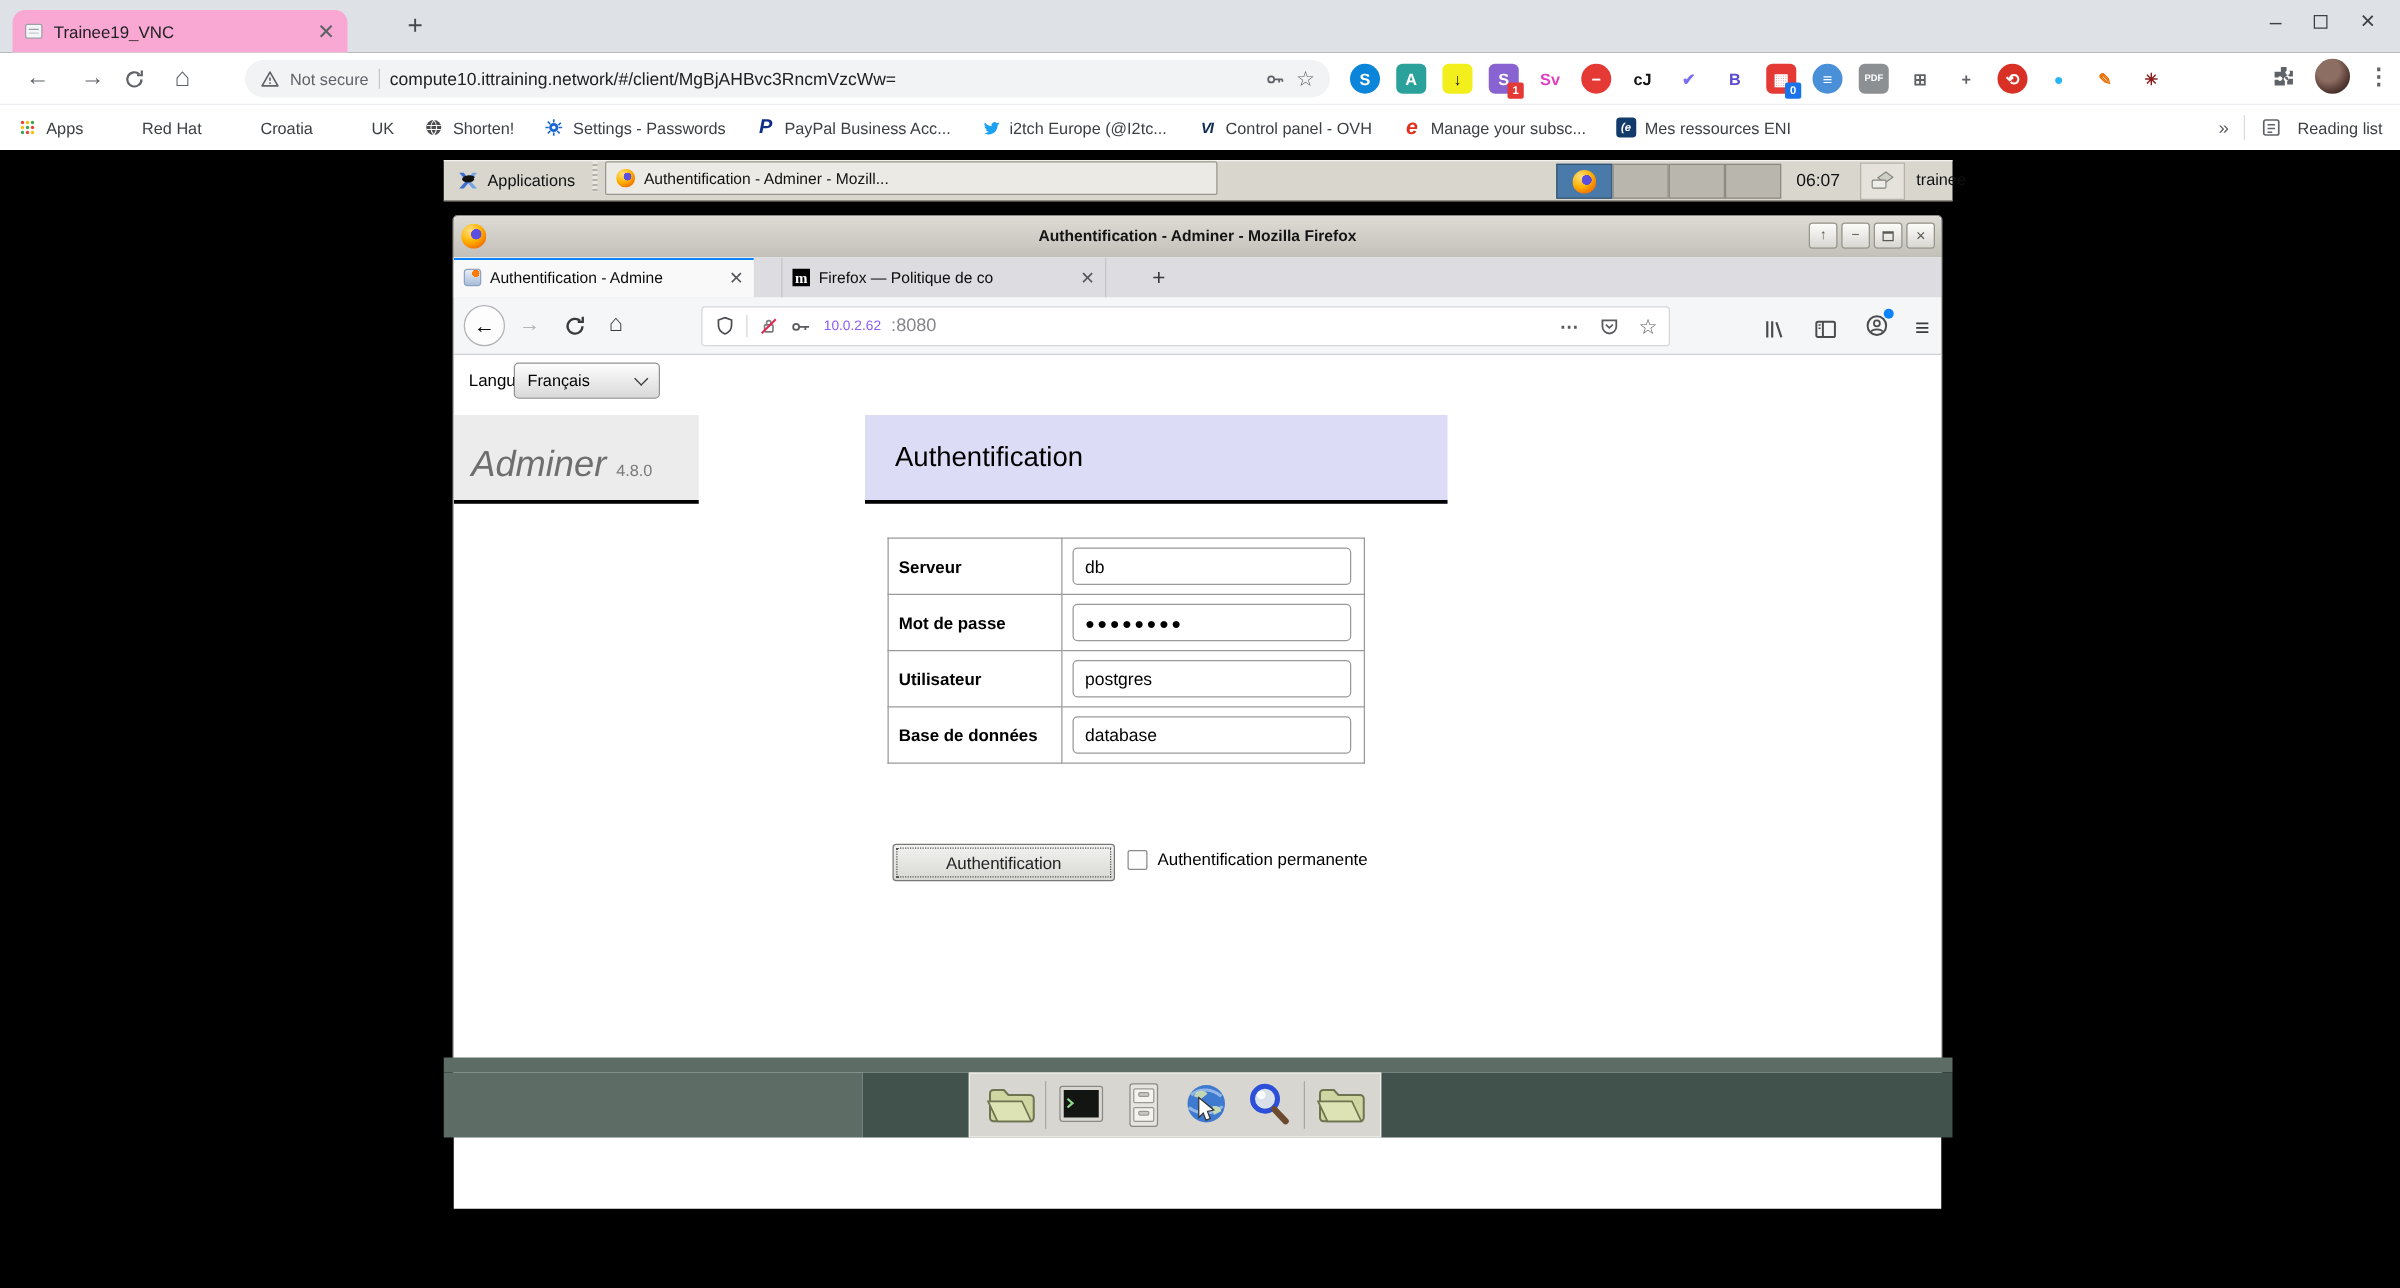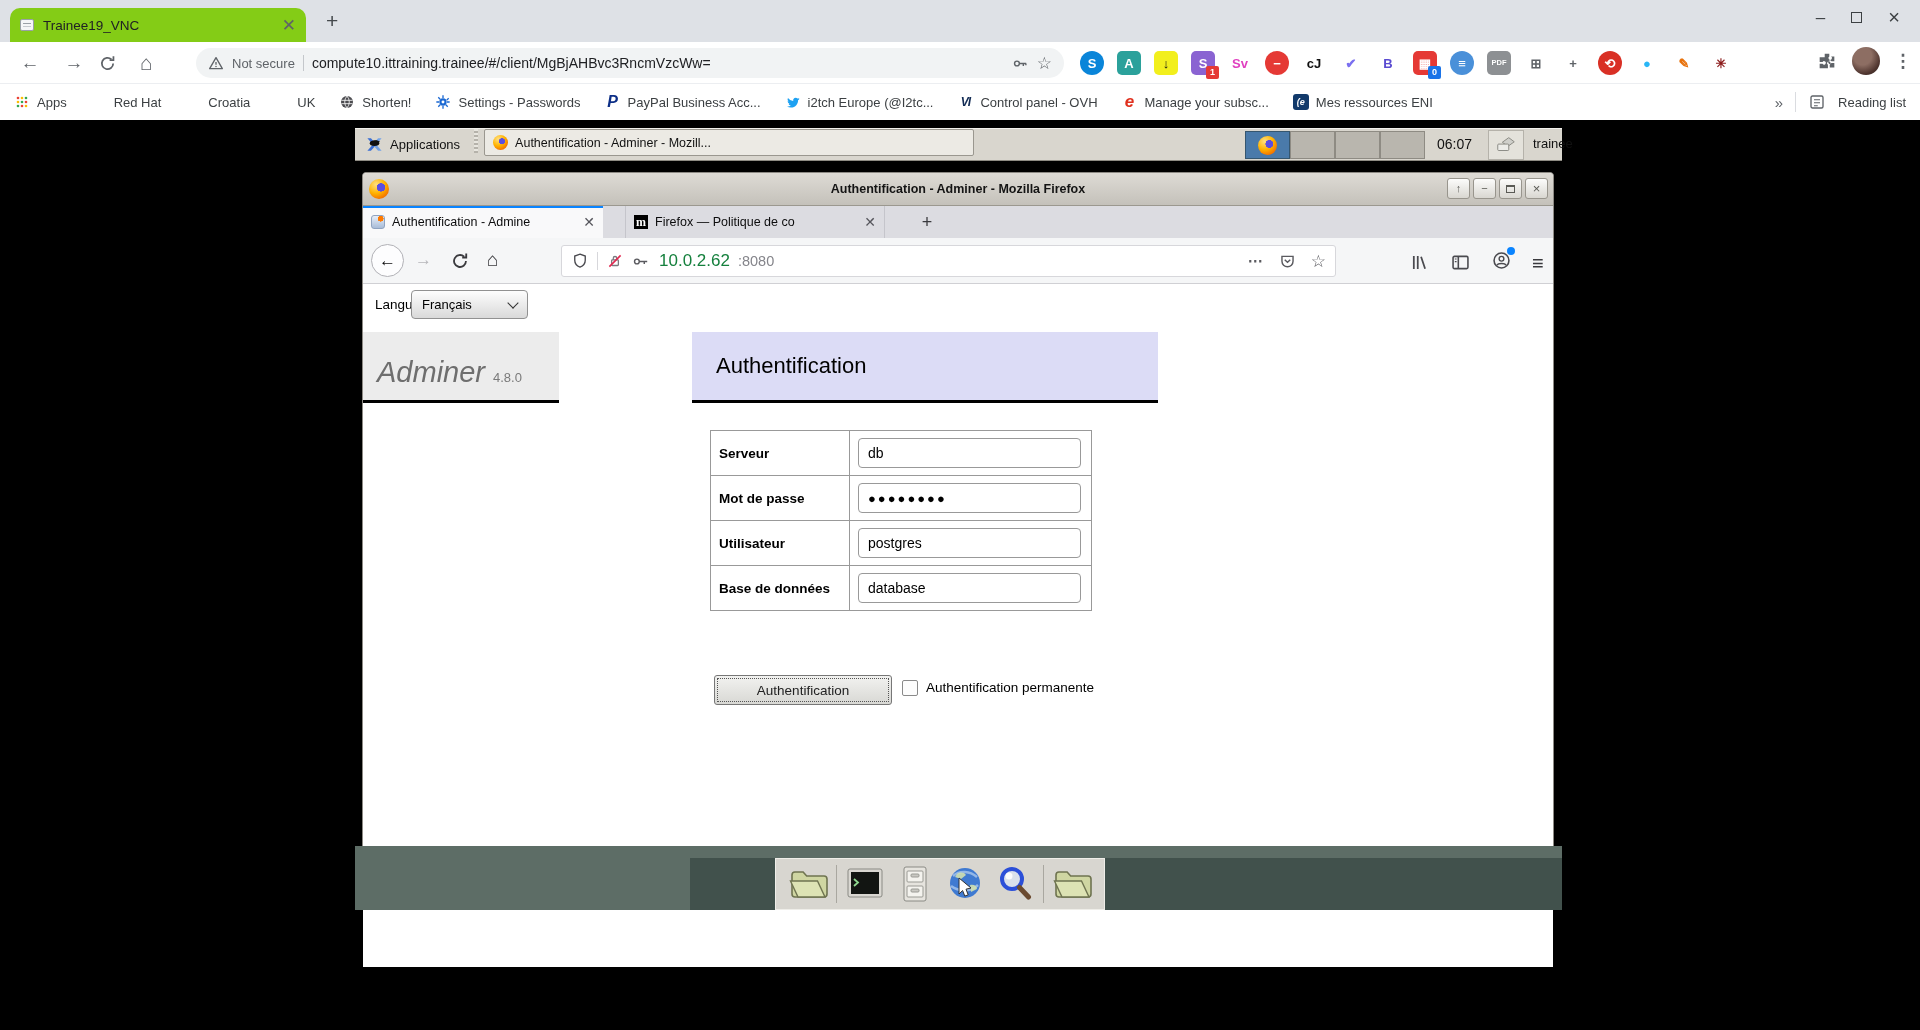--- a/index.html
+++ b/index.html
@@ -2,21 +2,21 @@
 <html><head>
 <meta charset="utf-8">
 <style>
   *{box-sizing:border-box;margin:0;padding:0}
   html,body{width:1920px;height:1030px;overflow:hidden;background:#000;
     font-family:"Liberation Sans",sans-serif;-webkit-font-smoothing:antialiased}
   .screen{position:relative;width:1920px;height:1030px;background:#000}
 
   
   .tabstrip{position:absolute;left:0;top:0;width:1920px;height:42px;background:#dee1e6}
-  .ctab{position:absolute;left:10px;top:8px;width:296px;height:34px;background:#84cc16;
+  .ctab{position:absolute;left:10px;top:8px;width:268px;height:34px;background:#f9a8d4;
     border-radius:10px 10px 0 0;display:flex;align-items:center;padding:13px 10px;gap:9px}
   .vnc-fav{width:14px;height:12px;border:1px solid #9aa0a6;border-radius:2px;position:relative;flex:0 0 auto;background:#f5f6f7}
   .vnc-fav::before{content:"";position:absolute;left:2px;top:3px;right:2px;height:1px;background:#9aa0a6;box-shadow:0 3px 0 #c6cace}
   .ctab-title{font-size:13.5px;color:#202124;flex:1;white-space:nowrap;overflow:hidden}
   .ctab-close{font-size:17px;color:#5f6368;line-height:1;cursor:default}
   .cnewtab{position:absolute;left:326px;top:9px;font-size:21px;color:#45494d;font-weight:400}
   .win-controls{position:absolute;right:6px;top:0;height:34px;display:flex;align-items:center;gap:26px;padding:0 14px}
   .wc{color:#3c4043;font-size:17px;line-height:1}
   .wc-max{width:11px;height:11px;border:1.5px solid #3c4043}
   .toolbar{position:absolute;left:0;top:42px;width:1920px;height:42px;background:#fff;border-bottom:1px solid #eceef1}
@@ -97,21 +97,21 @@
     font-size:18px;color:#3a3a3e}
   .ffnav{height:46px;background:#f5f6f7;border-bottom:1px solid #d0d0d4;position:relative}
   .backbtn{position:absolute;left:8px;top:6px;width:33px;height:33px;border-radius:50%;background:#fdfdfe;
     border:1px solid #b1b1b6;display:flex;align-items:center;justify-content:center;font-size:17px;color:#0c0c0d}
   .fwd{position:absolute;left:52px;top:12px;font-size:17px;color:#b6b6ba}
   .ffico{position:absolute;top:12px;width:22px;height:22px}
   .ffhome{position:absolute;left:124px;top:11px;font-size:19px;color:#3a3a3e}
   .ffurl{position:absolute;left:198px;top:7px;width:775px;height:32px;background:#fff;border:1px solid #d7d7db;border-radius:3px;
     display:flex;align-items:center;padding:0 9px;gap:8px}
   .ffurl .vdiv{width:1px;height:18px;background:#d7d7db}
-  .ffurl .host{font-size:17px;color:#15803d}
+  .ffurl .host{font-size:11px;color:#8b5cf6}
   .ffurl .port{font-size:14.5px;color:#85858b}
   .ffurl .right{margin-left:auto;display:flex;align-items:center;gap:14px}
   .dots3{font-size:15px;color:#5a5a5f;letter-spacing:1px;font-weight:bold}
   .ffstar{font-size:17px;color:#5a5a5f}
   .navright{position:absolute;top:12px;display:flex;align-items:center;gap:20px;left:1046px}
   .acc-wrap{position:relative}
   .bluedot{position:absolute;right:-3px;top:-3px;width:8px;height:8px;border-radius:50%;background:#0a84ff}
   .burger{font-size:20px;color:#3a3a3e;line-height:1}
 
   
@@ -296,21 +296,21 @@
         <use href="#i-reload"></use>
       </svg>
     <span class="navico" style="left:133px;font-size:21px">⌂</span>
   </div>
   <div class="pill">
     <svg class="warn">
         <use href="#i-warn"></use>
       </svg>
     <span class="notsec">Not secure</span>
     <span class="vdiv"></span>
-    <span class="urltext">compute10.ittraining.trainee/#/client/MgBjAHBvc3RncmVzcWw=</span>
+    <span class="urltext">compute10.ittraining.network/#/client/MgBjAHBvc3RncmVzcWw=</span>
     <svg class="pillico">
         <use href="#i-key"></use>
       </svg>
     <span class="star">☆</span>
   </div>
   <div class="ext-row" id="ext-row">
       <span class="ext circ" style="background: rgb(10, 133, 217); color: rgb(255, 255, 255);">S</span>
       <span class="ext" style="background: rgb(43, 161, 155); color: rgb(255, 255, 255);">A</span>
       <span class="ext" style="background: rgb(242, 239, 29); color: rgb(17, 17, 17);">↓</span>
       <span class="ext" style="background: rgb(138, 99, 210); color: rgb(255, 255, 255);">S<i class="badge" style="background: rgb(229, 57, 53);">1</i></span>

